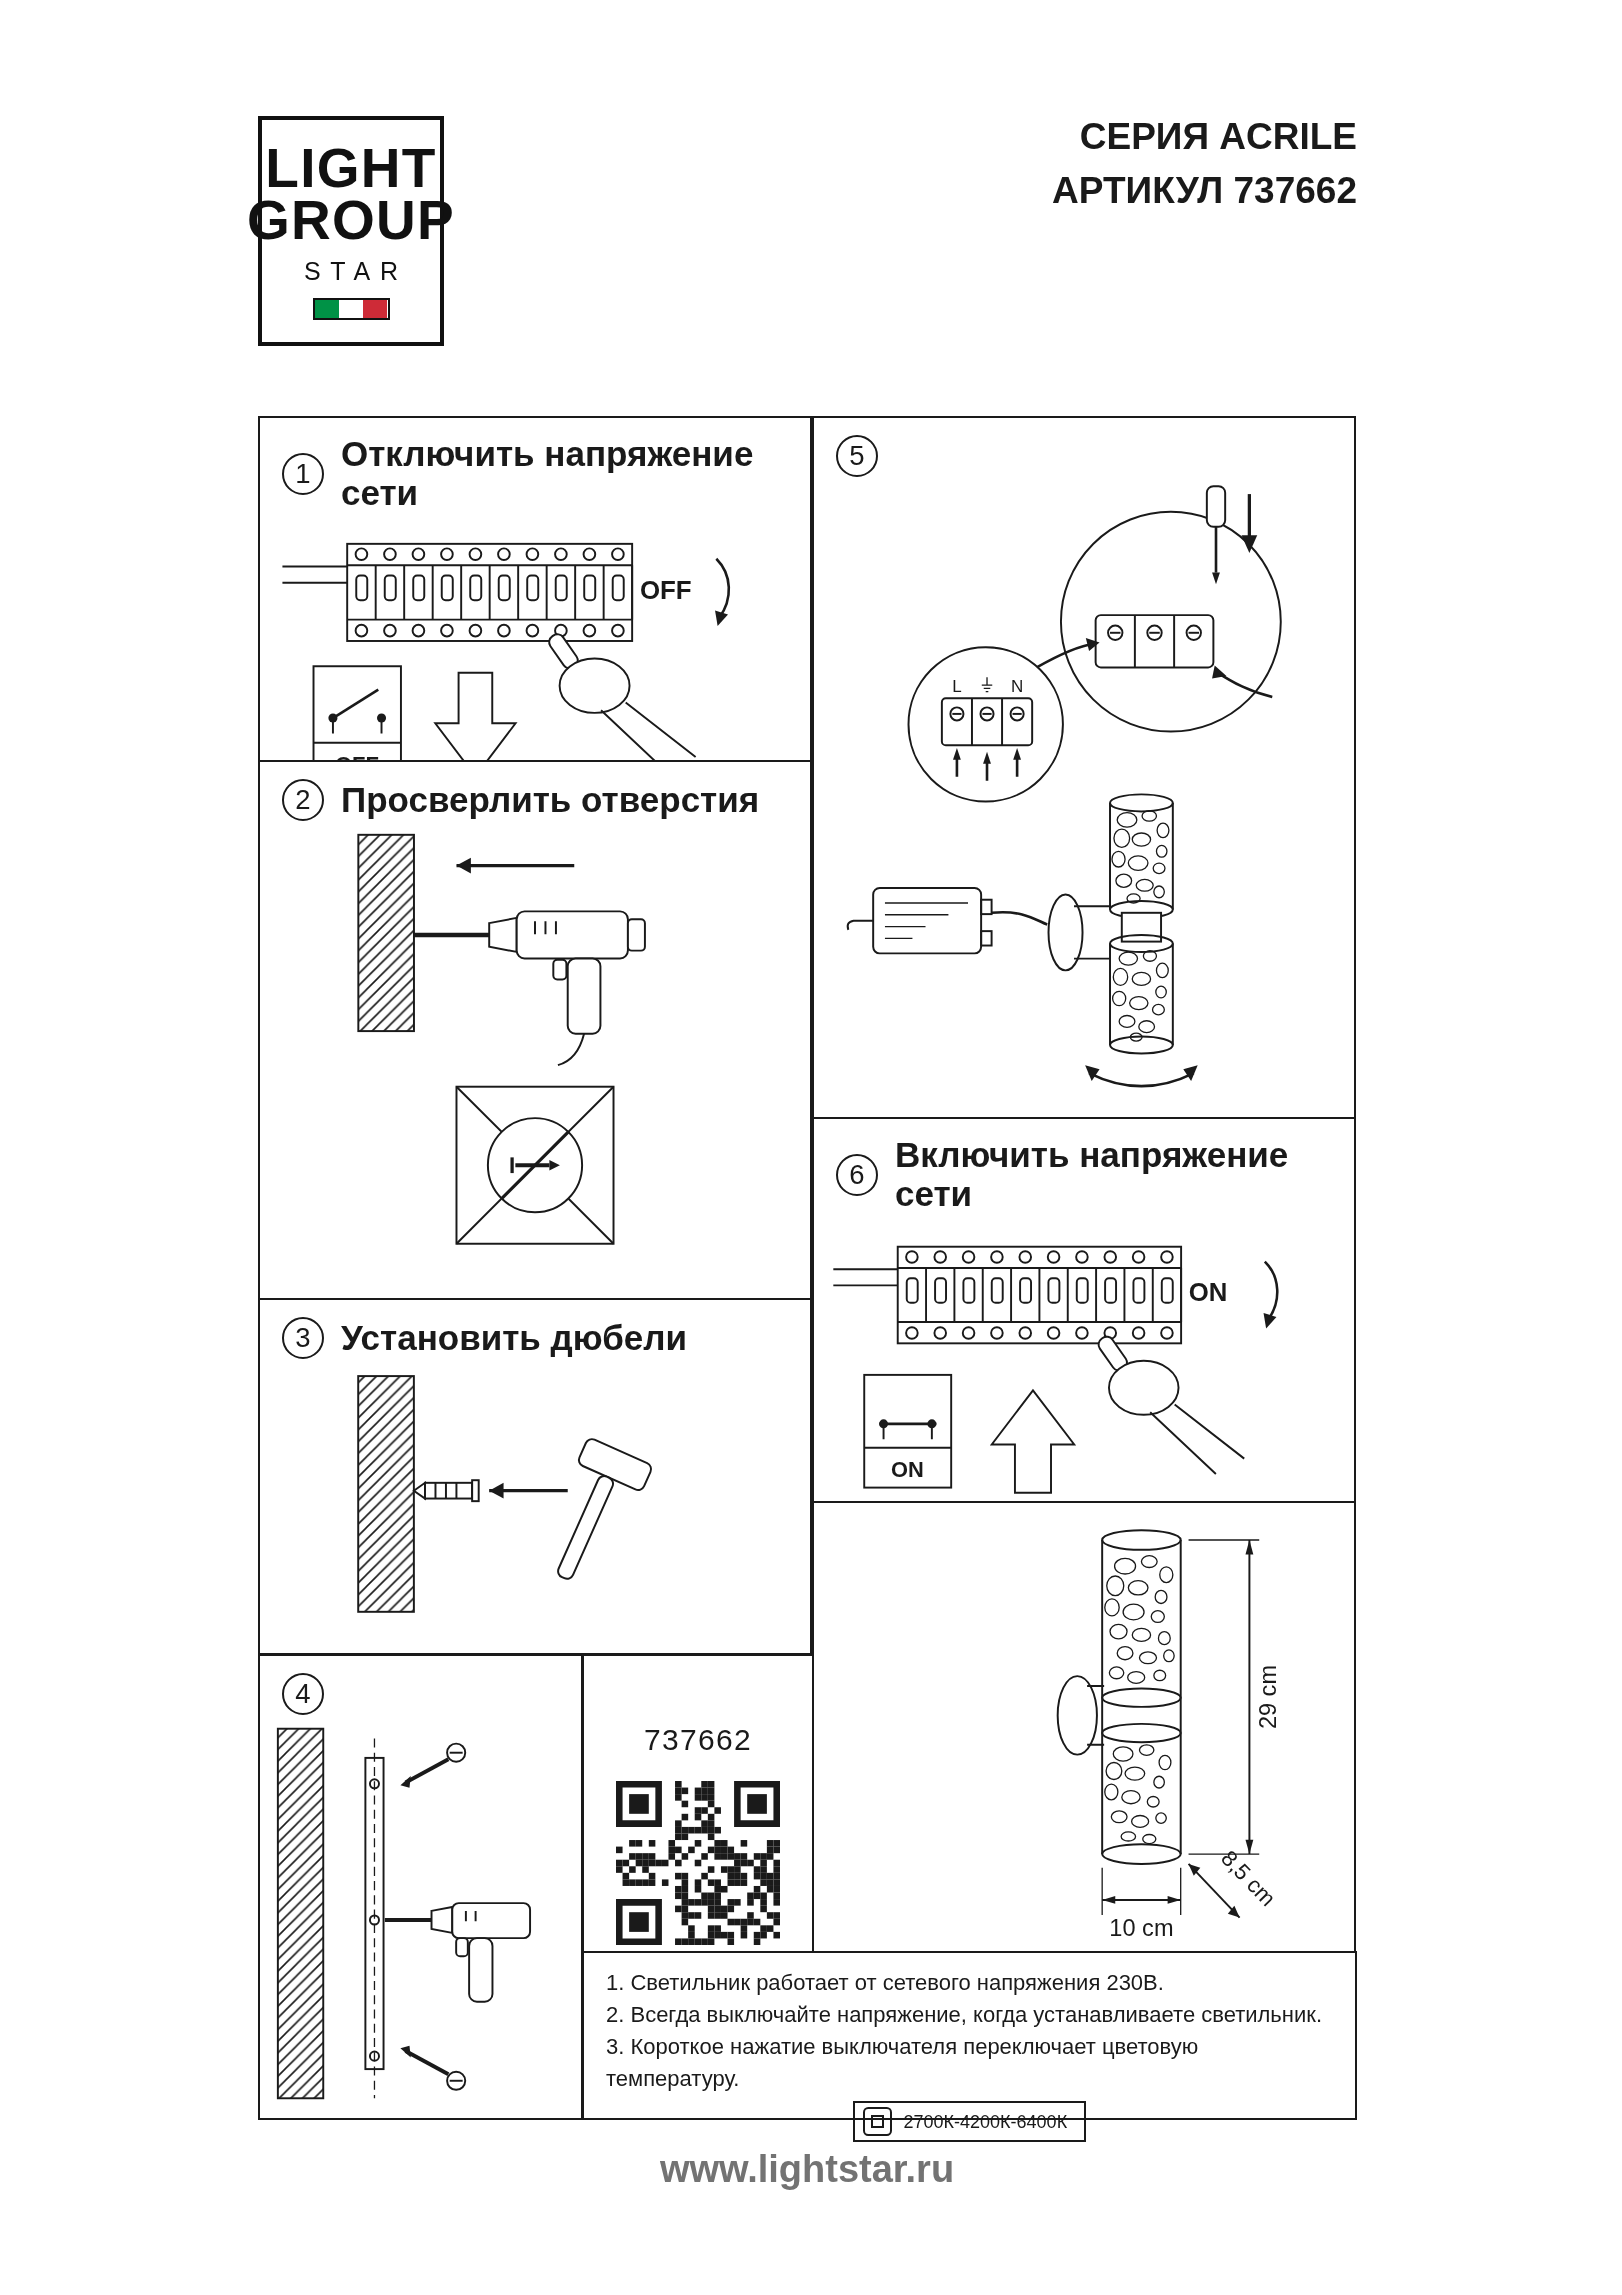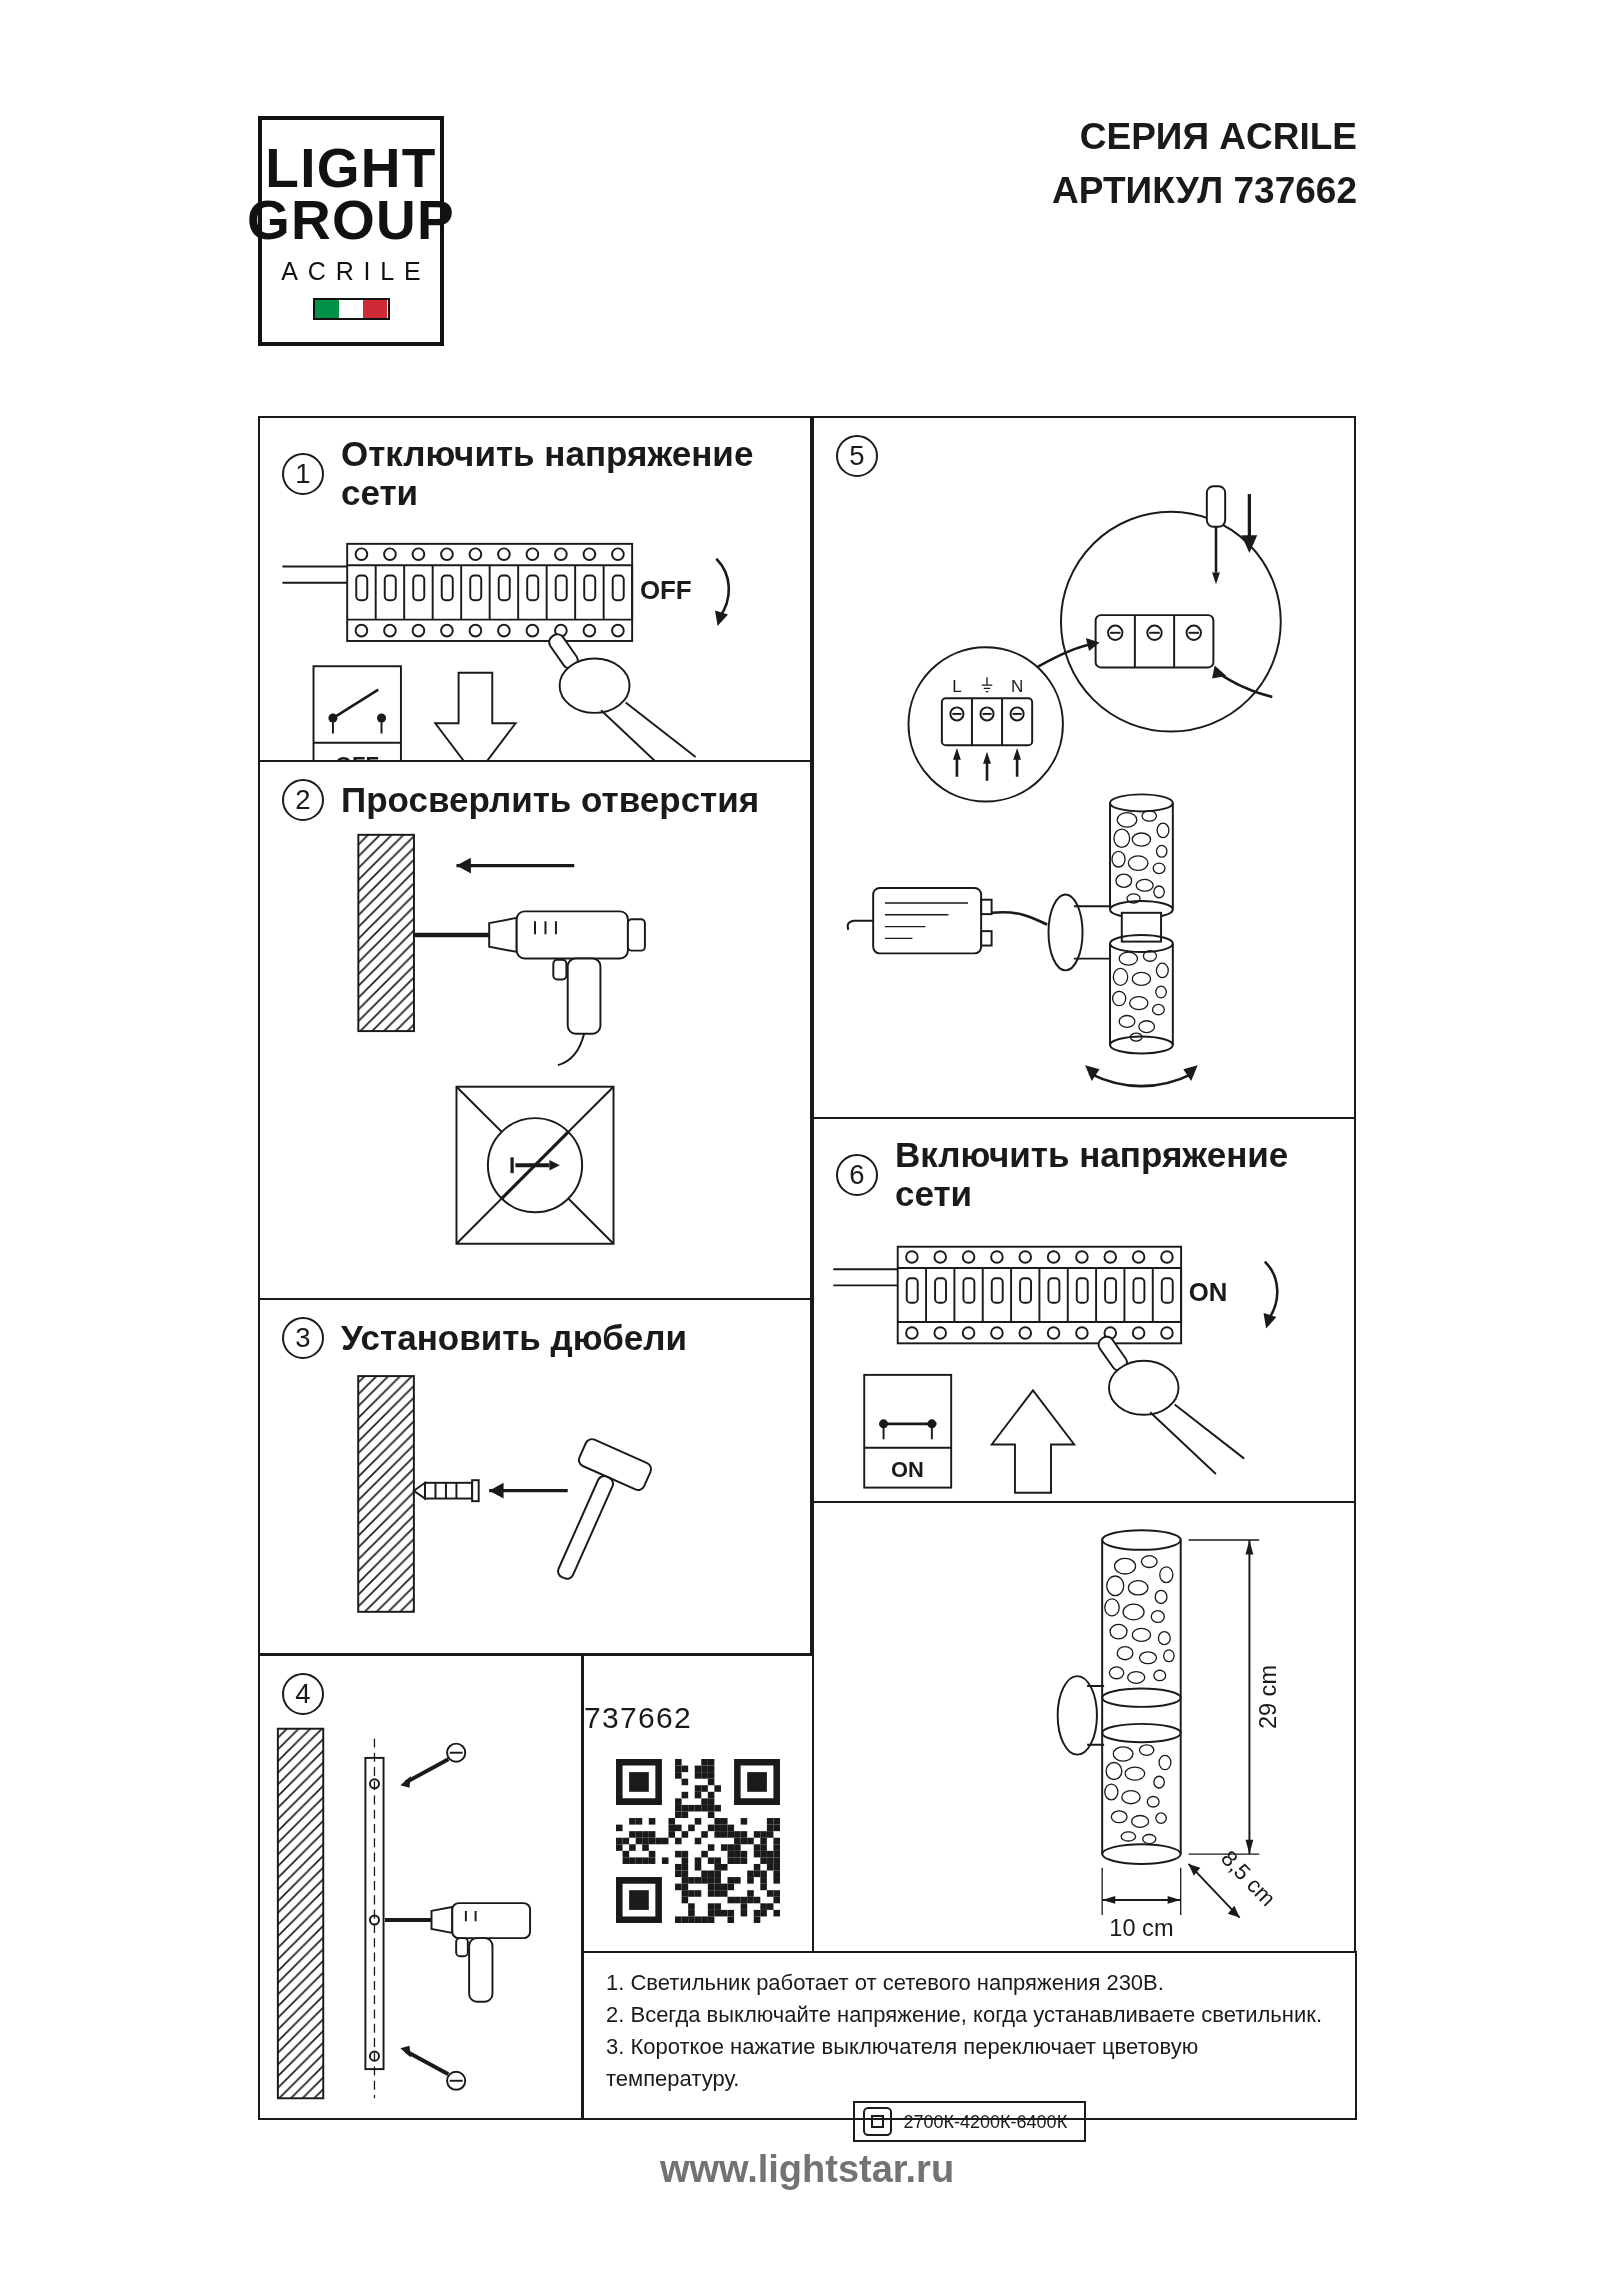--- a/index.html
+++ b/index.html
@@ -18,38 +18,38 @@
   
   .logo{position:absolute;left:258px;top:116px;width:186px;height:230px;border:4.6px solid #111;display:flex;flex-direction:column;align-items:center;justify-content:center;background:#fff}
   .logo-light,.logo-star{font-size:55px;font-weight:700;letter-spacing:1.3px;line-height:.95;color:#111}
   .logo-group{font-size:25px;font-weight:400;letter-spacing:9.8px;margin-top:10.5px;padding-left:9.8px;color:#111}
   .logo-flag{margin-top:11.8px;width:77px;height:22px;border:2px solid #111;display:flex}
   .logo-flag span{flex:1}
   .header-text{position:absolute;right:266px;top:110px;text-align:right}
   .series,.article{font-size:37px;font-weight:700;line-height:1.45}
   .instr-title{font-size:39px;font-weight:700;margin-top:27.5px;line-height:1.3}
   
-  .qr-article{font-size:30px;padding-top:45px;letter-spacing:1.3px}
+  .qr-article{font-size:30px;text-align:center;padding-top:67px;letter-spacing:1.3px}
   .qr-wrap{width:164px;height:164px;margin:23.6px auto 0}
   
   .notes-inner{padding:14.4px 22px;font-size:22px;line-height:1.45}
   .ct-row{display:flex;justify-content:center;margin-top:6.5px}
   .ct-box{display:flex;align-items:center;gap:11.8px;border:2px solid #1a1a1a;padding:3.9px 17px 3.9px 7.9px}
   .ct-icon{width:29px;height:29px;border:2.6px solid #1a1a1a;border-radius:5.2px;display:flex;align-items:center;justify-content:center;flex:0 0 auto}
   .ct-icon i{display:block;width:13px;height:13px;border:2px solid #1a1a1a}
   .ct-text{font-size:18px}
   .website{position:absolute;left:258px;width:1098px;top:2148px;text-align:center;font-size:38px;font-weight:700;color:#737373}
 </style>
 </head>
 <body>
 
 <div class="logo">
   <div class="logo-light">LIGHT</div>
   <div class="logo-star">GROUP</div>
-  <div class="logo-group">ACRILE</div>
+  <div class="logo-group">STAR</div>
   <div class="logo-flag">
     <span style="background:#009246"></span>
       <span style="background:#ffffff"></span>
       <span style="background:#ce2b37"></span>
   </div>
 </div>
 
 <div class="header-text">
   <div class="series">СЕРИЯ ACRILE</div>
   <div class="article">АРТИКУЛ 737662</div>

